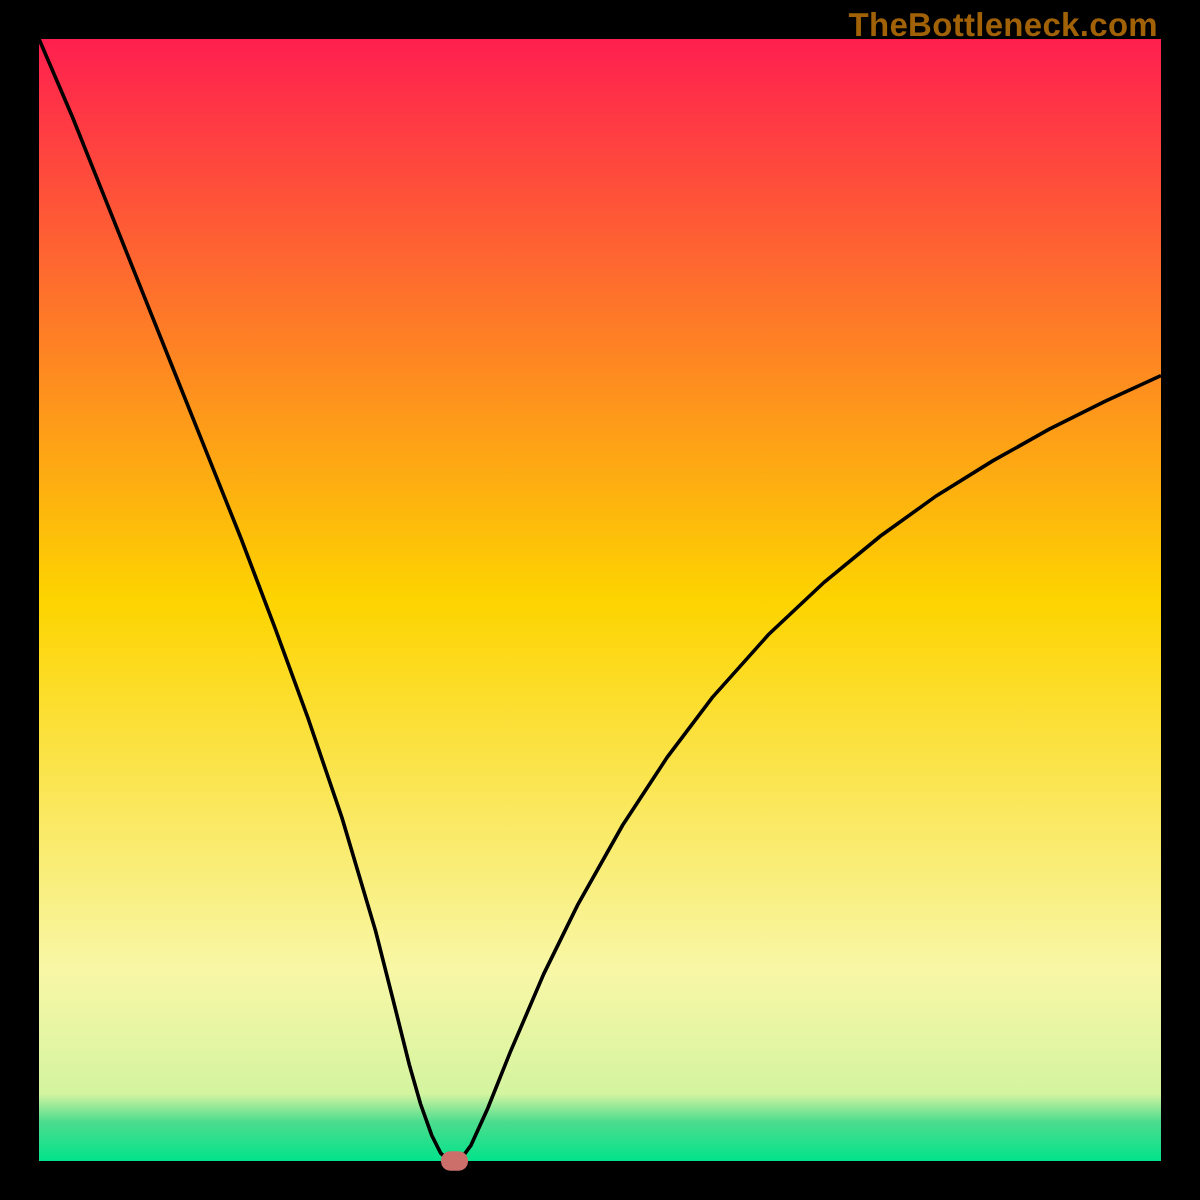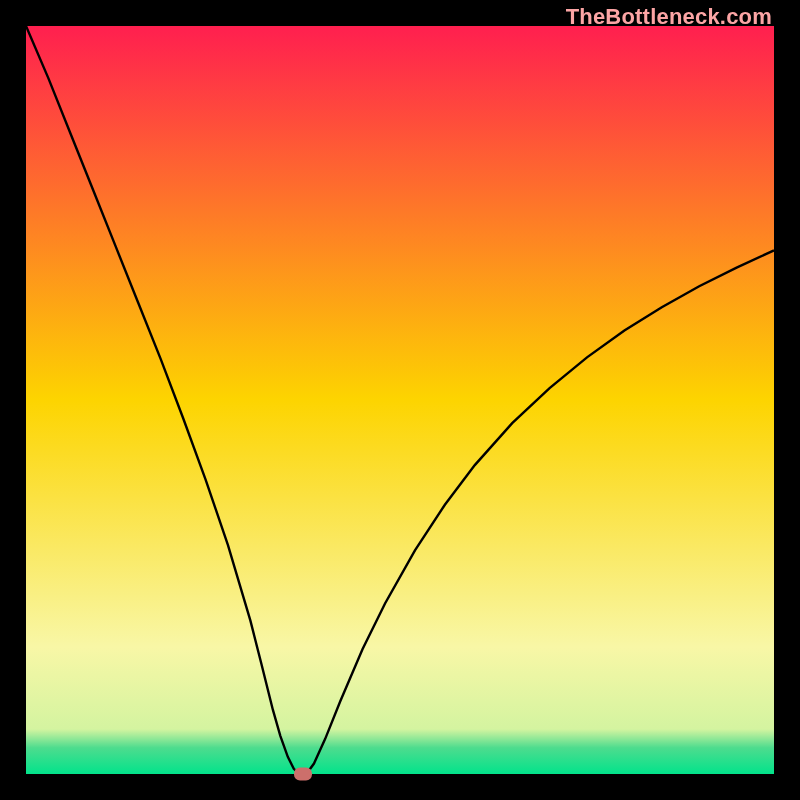--- a/index.html
+++ b/index.html
@@ -22,21 +22,21 @@
     position: absolute;
     inset: 0;
   }
   .watermark {
     position: absolute;
     top: 4px;
     right: 28px;
     font-family: Arial, Helvetica, sans-serif;
     font-size: 22px;
     font-weight: 600;
-    color: #fca5a5;
+    color: #a16207;
     letter-spacing: 0.2px;
     text-align: right;
   }
   .marker {
     position: absolute;
     width: 18px;
     height: 13px;
     border-radius: 6px;
     background: #cc6f6b;
     transform: translate(-50%, -50%);

